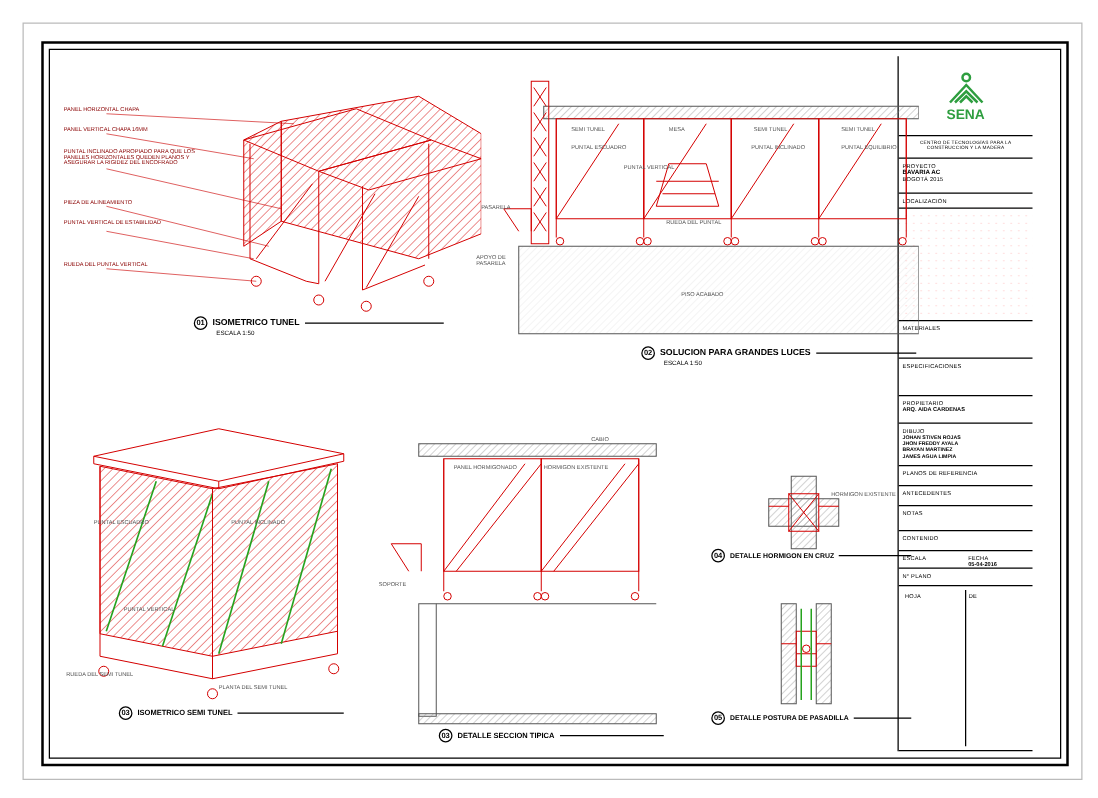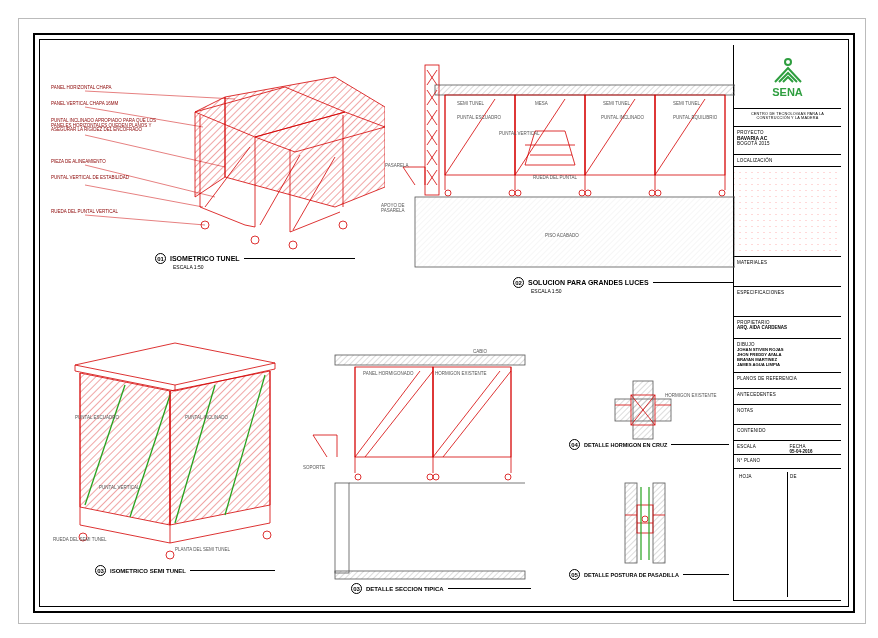--- a/index.html
+++ b/index.html
@@ -20,21 +20,21 @@
   .frame {
     position: absolute; inset: 14px 10px 10px 14px;
     border: 2px solid #000;
   }
   .frame-inner {
     position: absolute; inset: 4px;
     border: 1px solid #000;
   }
   
   .titleblock {
-    position: absolute; top: 5px; bottom: 5px; right: 7px; width: 108px;
+    position: absolute; top: 5px; bottom: 5px; right: 22px; width: 108px;
     border-left: 1px solid #000;
     font-size: 5px; color: #000;
     display: flex; flex-direction: column;
   }
   .tb-cell {
     border-bottom: 1px solid #000;
     padding: 3px 3px;
     overflow: hidden;
   }
   .tb-label { font-size: 4.5px; text-transform: uppercase; letter-spacing: 0.2px; }

